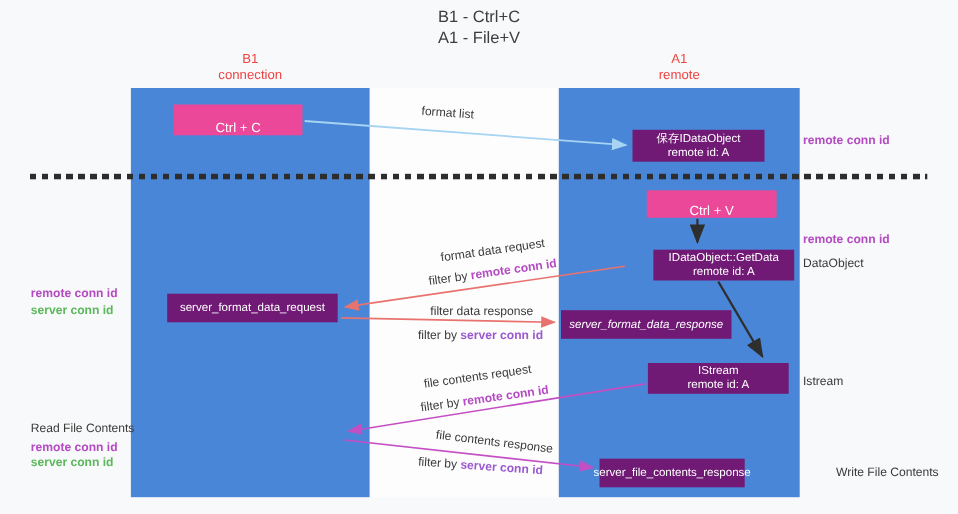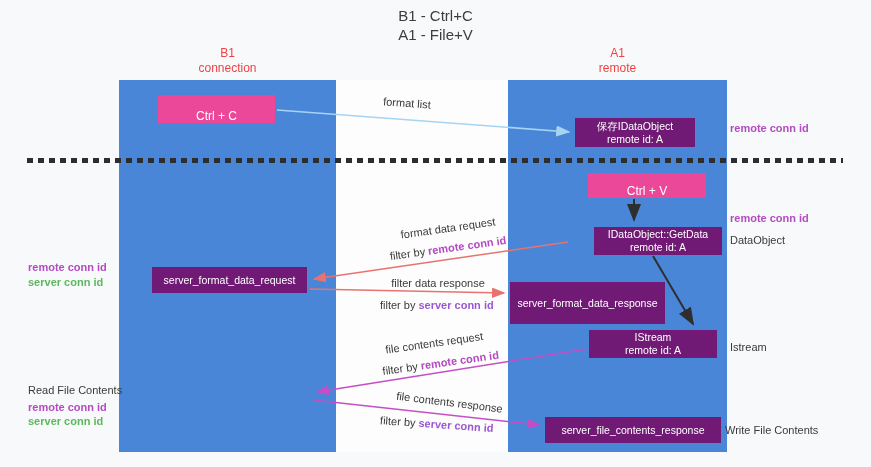--- a/index.html
+++ b/index.html
@@ -110,39 +110,39 @@
 
   <div class="node orange two-line" style="left:570px;top:227px;width:128px;height:28px;margin-left:24px;">
     <span>IDataObject::GetData</span>
     <span>remote id: A</span>
   </div>
 
   <div class="node orange" style="left:152px;top:267px;width:155px;height:26px;">
     <span>server_format_data_request</span>
   </div>
 
-  <div class="node orange" style="left:510px;top:282px;width:155px;height:42px;">
+  <div class="node orange" style="left:510px;top:282px;width:155px;height:26px;font-style:italic;">
     <span>server_format_data_response</span>
   </div>
 
   <div class="node orange two-line" style="left:589px;top:330px;width:128px;height:28px;">
     <span>IStream</span>
     <span>remote id: A</span>
   </div>
 
 
-  <div class="node orange" style="left:545px;top:417px;width:176px;height:26px;">
+  <div class="node orange" style="left:545px;top:417px;width:132px;height:26px;">
     <span>server_file_contents_response</span>
   </div>
 
   <div class="side remote" style="left:730px;top:122px;">remote conn id</div>
   <div class="side remote" style="left:730px;top:212px;">remote conn id</div>
   <div class="side" style="left:730px;top:234px;">DataObject</div>
   <div class="side" style="left:730px;top:341px;">Istream</div>
-  <div class="side" style="left:725px;top:424px;">Write File Contents</div>
+  <div class="side" style="left:760px;top:424px;">Write File Contents</div>
 
   <div class="side remote" style="left:28px;top:261px;">remote conn id</div>
   <div class="side serverg" style="left:28px;top:276px;">server conn id</div>
   <div class="side" style="left:28px;top:384px;text-align:right;">Read File Contents</div>
   <div class="side remote" style="left:28px;top:401px;">remote conn id</div>
   <div class="side serverg" style="left:28px;top:415px;">server conn id</div>
 
   <div class="mlabel" style="left:362px;top:97px;width:90px;transform:rotate(4deg);">format list</div>
 
   <div class="mlabel" style="left:398px;top:222px;width:100px;transform:rotate(-8deg);">format data request</div>

